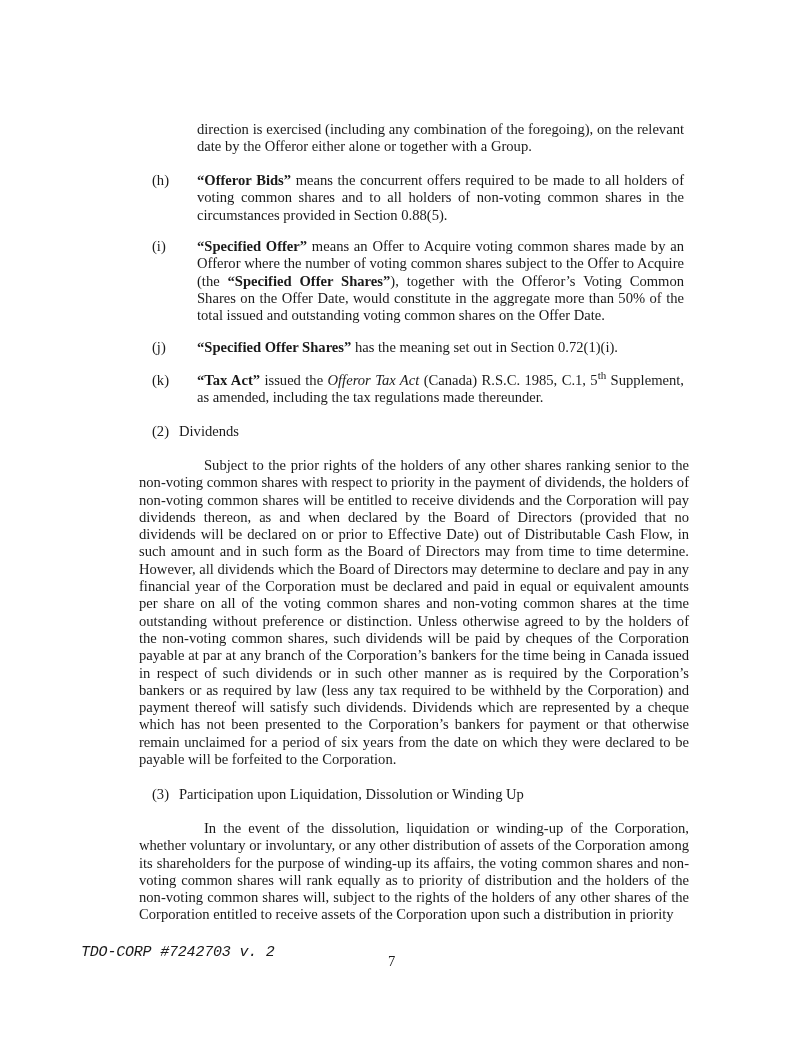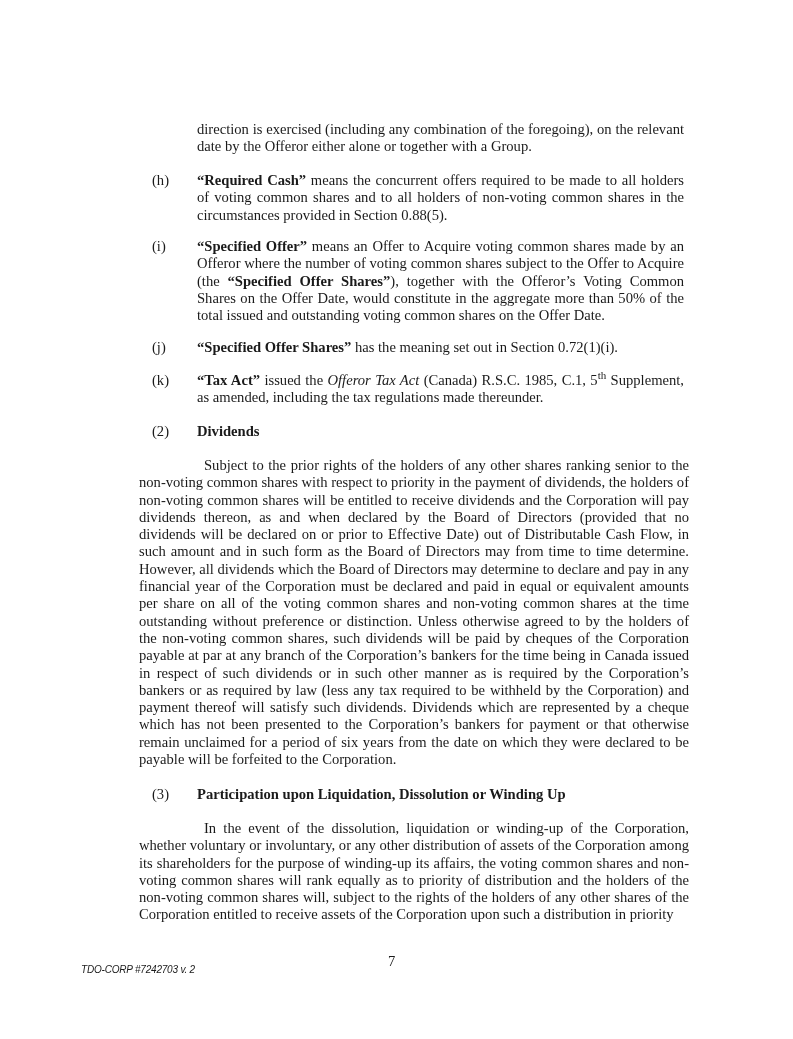--- a/index.html
+++ b/index.html
@@ -9,37 +9,37 @@
     }
     .page { position: absolute; left: 0; top: 0; width: 695px; height: 1039px; }
     .txt { font-size: 14.6px; line-height: 17.3px; text-align: justify; }
     .item { position: absolute; left: 152px; width: 532px; }
     .item .lbl { position: absolute; left: 0; top: 0; font-size: 14.6px; line-height: 17.3px; }
     .item .body { position: absolute; left: 45px; width: 487px; top: 0; }
     .cont { position: absolute; left: 197px; width: 487px; }
     .para { position: absolute; left: 139px; width: 550px; text-indent: 65px; }
     .heading { position: absolute; left: 152px; font-size: 14.6px; line-height: 17.3px; }
     .heading .hnum { position: absolute; left: 0; }
-    .heading .htext { position: absolute; left: 45px; font-weight: bold; white-space: nowrap; }
+    .heading .htext { position: absolute; left: 27px; font-weight: normal; white-space: nowrap; }
     b { font-weight: bold; }
     i { font-style: italic; }
     sup { font-size: 11px; vertical-align: super; line-height: 0; }
     .pnum { position: absolute; left: 388px; top: 953px; font-size: 14.6px; }
-    .docid { position: absolute; left: 81px; top: 964px; font-family: Liberation Sans, sans-serif; font-style: italic; font-size: 10px; letter-spacing: -0.2px; }
+    .docid { position: absolute; left: 81px; top: 944px; font-family: Liberation Mono, monospace; font-style: italic; font-size: 15px; letter-spacing: -0.2px; }
   </style>
 </head>
 <body>
 
 <div class="page">
 
   <div class="cont txt" style="top:121px;">direction is exercised (including any combination of the foregoing), on the relevant date by the Offeror either alone or together with a Group.</div>
 
   <div class="item txt" style="top:172px;">
     <span class="lbl">(h)</span>
-    <div class="body txt"><b>“Required Cash”</b><span> means the concurrent offers required to be made to all holders of voting common shares and to all holders of non-voting common shares in the circumstances provided in Section 0.88(5).</span></div>
+    <div class="body txt"><b>“Offeror Bids”</b><span> means the concurrent offers required to be made to all holders of voting common shares and to all holders of non-voting common shares in the circumstances provided in Section 0.88(5).</span></div>
   </div>
 
   <div class="item txt" style="top:238px;">
     <span class="lbl">(i)</span>
     <div class="body txt"><b>“Specified Offer”</b><span> means an Offer to Acquire voting common shares made by an Offeror where the number of voting common shares subject to the Offer to Acquire (the </span><b>“Specified Offer Shares”</b><span>), together with the Offeror’s Voting Common Shares on the Offer Date, would constitute in the aggregate more than 50% of the total issued and outstanding voting common shares on the Offer Date.</span></div>
   </div>
 
   <div class="item txt" style="top:339px;">
     <span class="lbl">(j)</span>
     <div class="body txt"><b>“Specified Offer Shares”</b><span> has the meaning set out in Section 0.72(1)(i).</span></div>

